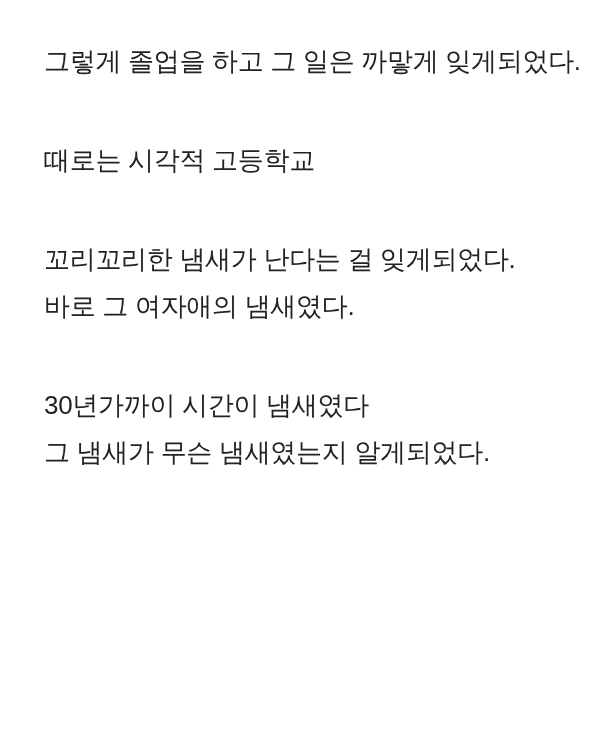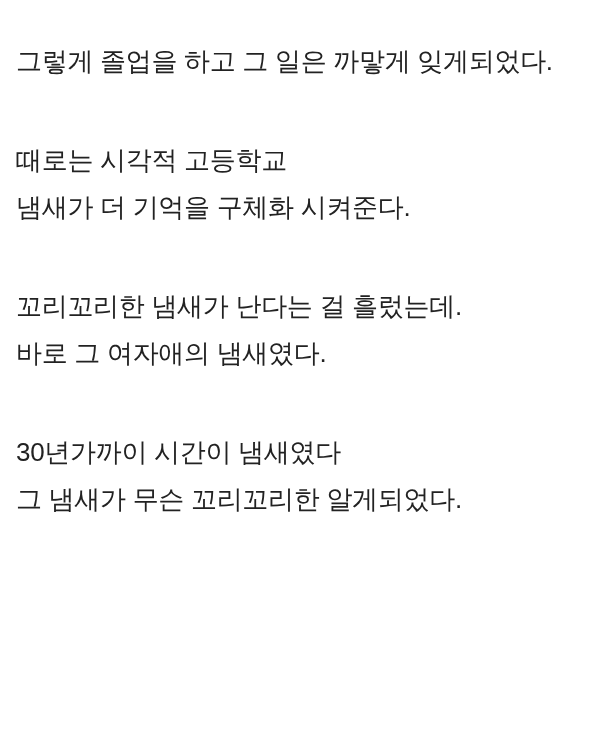--- a/index.html
+++ b/index.html
@@ -9,21 +9,21 @@
   body {
     width: 600px;
     height: 753px;
     background: #ffffff;
     overflow: hidden;
   }
   .page {
     box-sizing: border-box;
     width: 600px;
     height: 753px;
-    padding: 38px 20px 0 16px;
+    padding: 38px 20px 0 44px;
     background: #ffffff;
     font-family: "Liberation Sans", "DejaVu Sans", sans-serif;
     color: #222222;
   }
   .paragraph {
     margin: 0 0 52px 0;
     padding: 0;
   }
   .text-line {
     font-size: 26px;
@@ -37,26 +37,25 @@
 <body>
 
 <div class="page">
 
   <div class="paragraph">
     <div class="text-line">그렇게 졸업을 하고 그 일은 까맣게 잊게되었다.</div>
   </div>
 
   <div class="paragraph">
     <div class="text-line">때로는 시각적 고등학교</div>
-    <div class="text-line">냄새가 더 기억을 구체화 시켜준다.</div>
   </div>
 
   <div class="paragraph">
-    <div class="text-line">꼬리꼬리한 냄새가 난다는 걸 흘렀는데.</div>
+    <div class="text-line">꼬리꼬리한 냄새가 난다는 걸 잊게되었다.</div>
     <div class="text-line">바로 그 여자애의 냄새였다.</div>
   </div>
 
   <div class="paragraph">
     <div class="text-line">30년가까이 시간이 냄새였다</div>
-    <div class="text-line">그 냄새가 무슨 꼬리꼬리한 알게되었다.</div>
+    <div class="text-line">그 냄새가 무슨 냄새였는지 알게되었다.</div>
   </div>
 
 </div>
 
 </body></html>

